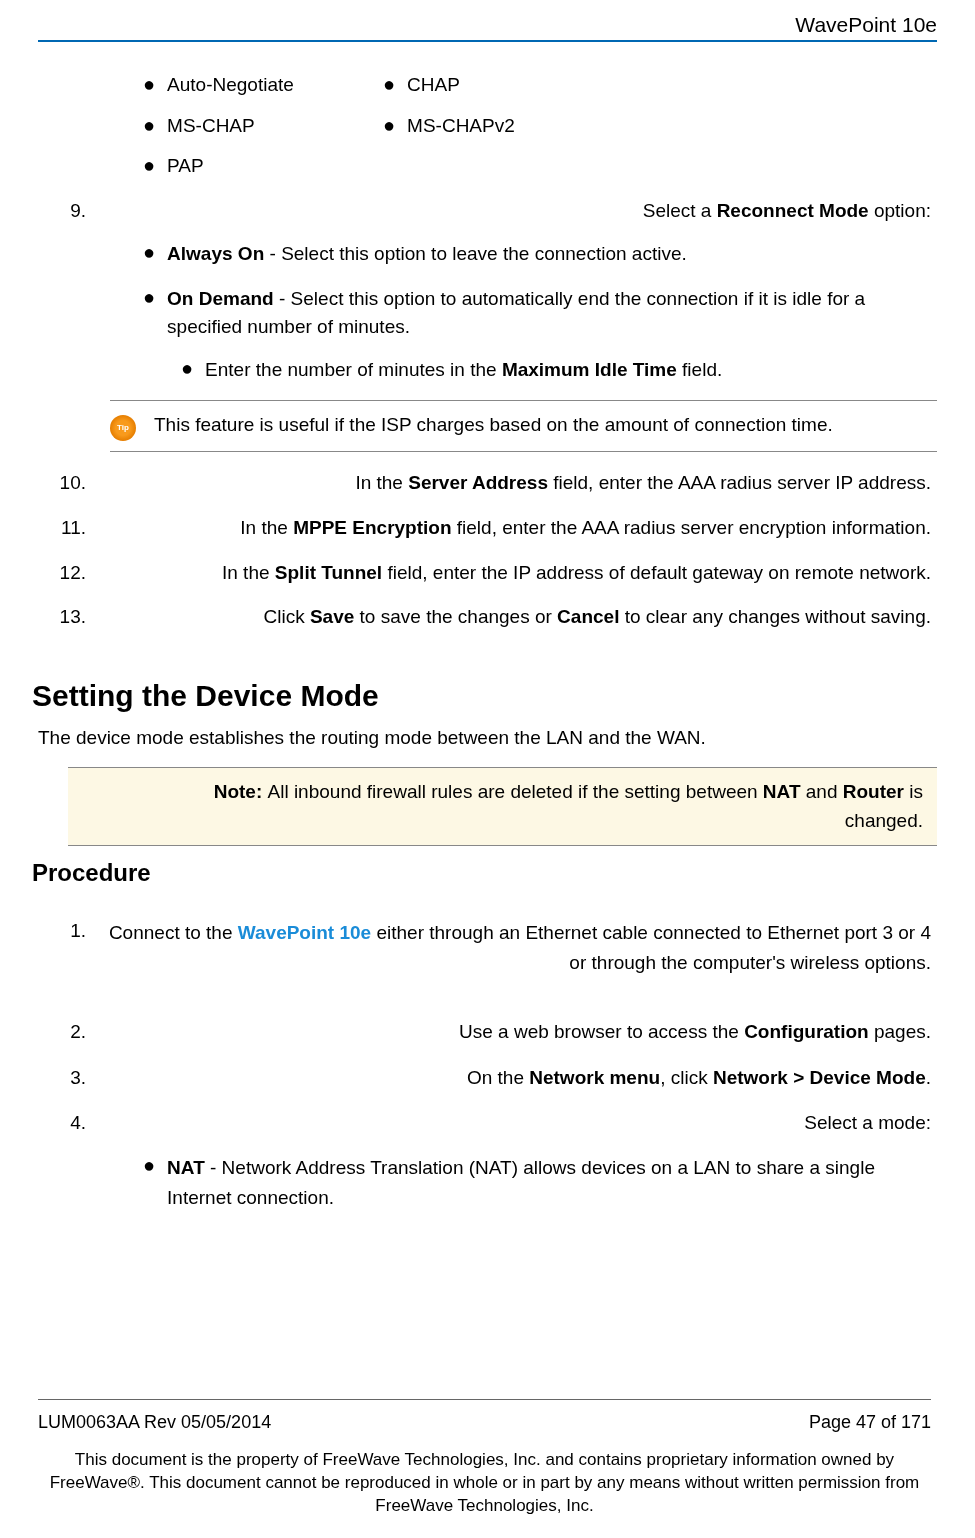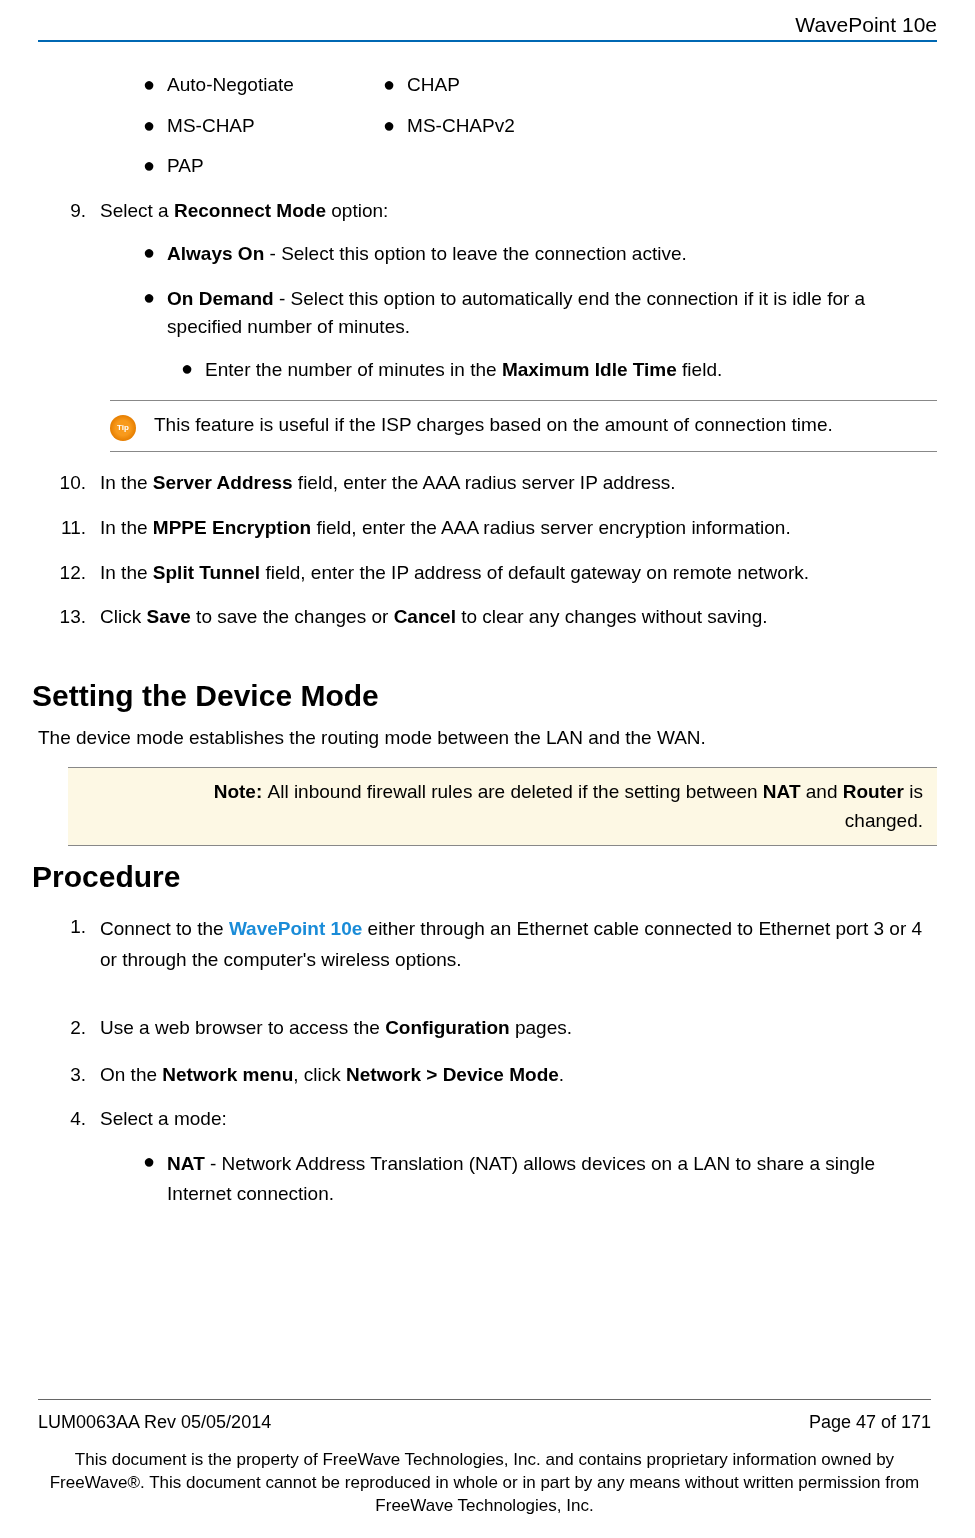--- a/index.html
+++ b/index.html
@@ -63,20 +63,21 @@
     display: inline-block;
     width: 62px;
     text-align: right;
     padding-right: 14px;
     vertical-align: top;
   }
   .li-text {
     display: inline-block;
     width: calc(100% - 68px);
     vertical-align: top;
+    text-align: right;
   }
   .sublist {
     margin-left: 105px;
     margin-top: 16px;
   }
   .sub-item {
     margin-bottom: 16px;
     position: relative;
   }
   .sub-item .bullet-row {
@@ -140,24 +141,24 @@
   }
   .note-box {
     background: #fdf8e4;
     padding: 10px 14px 10px 14px;
     line-height:1.5;
   }
   .note-indent {
     padding-left: 56px;
   }
   h3.procedure {
-    font-size: 30px;
+    font-size: 24px;
     font-weight: bold;
     margin-top: 10px;
-    margin-bottom: 16px;
+    margin-bottom: 28px;
     margin-left: -6px;
   }
   .link-style {
     color: #1a8cd8;
     font-weight: bold;
   }
   .footer {
     position: absolute;
     bottom: 20px;
     left: 38px;

